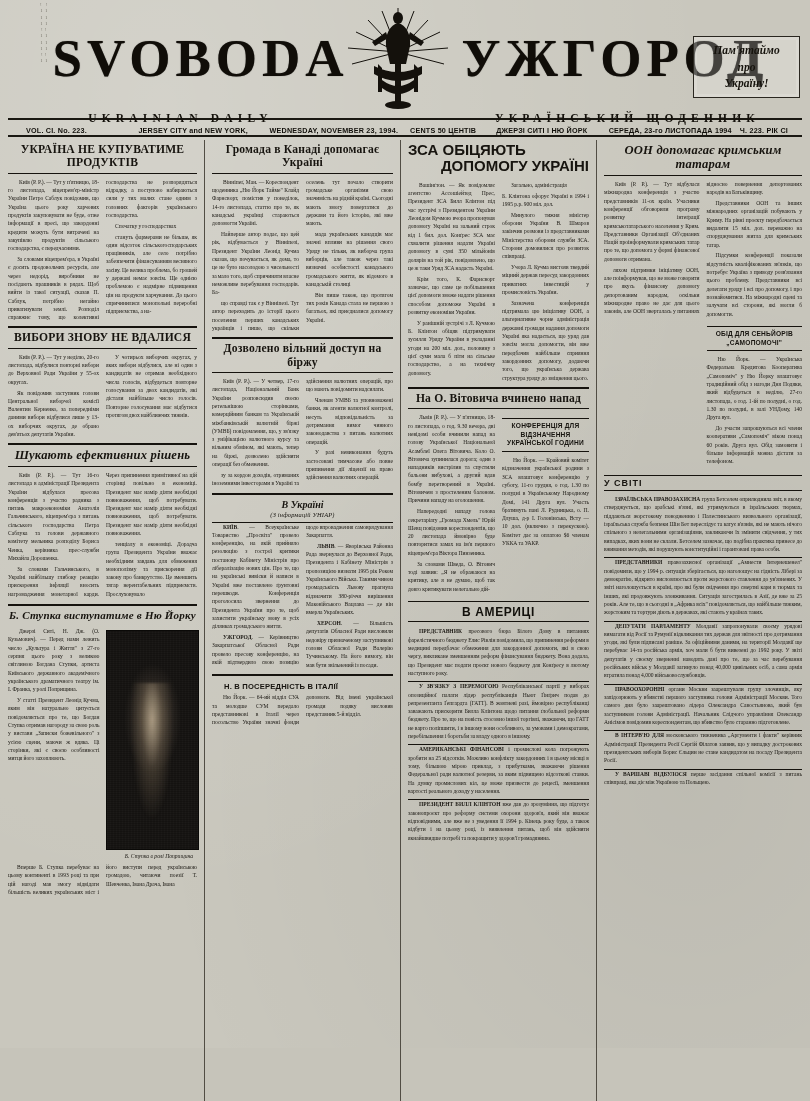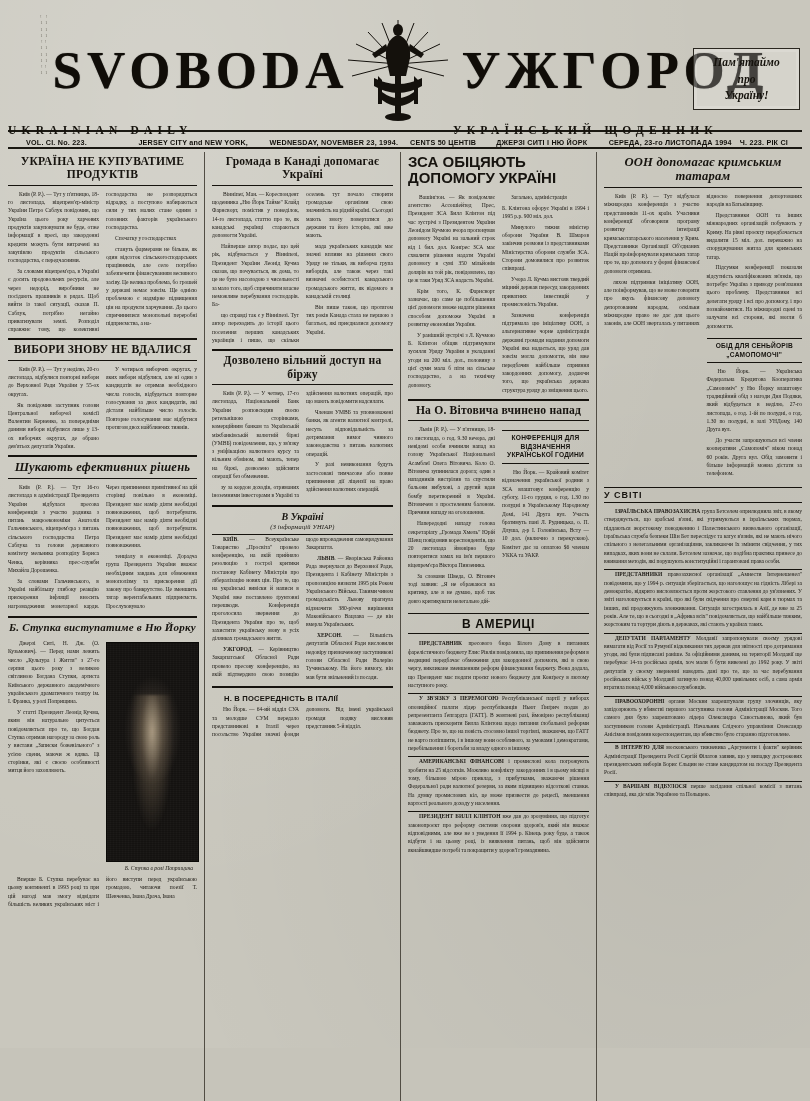--- a/index.html
+++ b/index.html
@@ -9,36 +9,36 @@
     background:#c6c4ba;
   }
   .page{
     position:relative;width:810px;height:1048px;
     background:#c9c7bd;
     background-image:
       radial-gradient(ellipse at 20% 10%, rgba(255,255,255,.20), rgba(255,255,255,0) 60%),
       radial-gradient(ellipse at 85% 75%, rgba(0,0,0,.06), rgba(0,0,0,0) 55%);
     color:#17140f;
     box-sizing:border-box;
-    padding:12px 8px;
+    padding:0 8px;
   }
 
   
   .masthead{position:relative;height:118px;}
   .mh-flex{display:flex;align-items:center;justify-content:center;height:104px;gap:0;padding-top:6px;}
   .mh-word{
     font-family:"Liberation Serif", serif;
     font-weight:700;font-size:53px;letter-spacing:5px;
     line-height:1;color:#100d08;
     text-shadow:0 0 1px rgba(0,0,0,.5);
   }
   .mh-left{margin-right:6px;}
   .mh-right{margin-left:4px;}
   .mh-sub{
-    font-size:11.5px;font-weight:700;letter-spacing:5.2px;
+    text-align:center;font-size:11.5px;font-weight:700;letter-spacing:5.2px;
     margin-top:2px;color:#15120c;
   }
   .mh-colL{width:285px;text-align:center;}
   .mh-colR{width:300px;text-align:center;}
   .emblem{width:120px;height:104px;position:relative;flex:0 0 120px;}
   .emblem svg{display:block;width:120px;height:104px;}
   .stamp{
     position:absolute;right:2px;top:36px;width:105px;height:60px;
     border:1px solid #2a2720;background:rgba(255,255,255,.22);
     display:flex;flex-direction:column;align-items:center;justify-content:center;
@@ -80,21 +80,21 @@
     font-weight:700;font-size:11.6px;letter-spacing:.2px;
     text-align:center;margin:3px 0 4px;line-height:1.15;
     border-bottom:1.6px solid #16130e;padding-bottom:3px;
   }
   h1.head.nolineb{border-bottom:none;padding-bottom:0;}
   h1.head.sans{
     font-family:"Liberation Sans", sans-serif;font-weight:700;
     font-size:15px;letter-spacing:0;text-align:left;line-height:1.06;
     border-bottom:none;margin:2px 0 4px;
   }
-  h1.head.sans .ln2{display:block;text-align:left;}
+  h1.head.sans .ln2{display:block;text-align:right;}
   h1.head.ital{font-style:italic;font-size:12.6px;border-bottom:1.4px solid #16130e;}
   h1.head.ital2{font-style:italic;font-size:11px;border-bottom:none;padding-bottom:1px;}
   h2.sub{
     font-family:"Liberation Serif", serif;font-weight:700;font-style:italic;
     font-size:10px;text-align:center;margin:4px 0 0;
   }
   .subsrc{font-size:6.4px;font-style:italic;text-align:center;margin:1px 0 3px;letter-spacing:.2px;}
   .banner{
     font-family:"Liberation Sans", sans-serif;font-weight:700;font-size:12px;
     text-align:center;letter-spacing:.6px;

